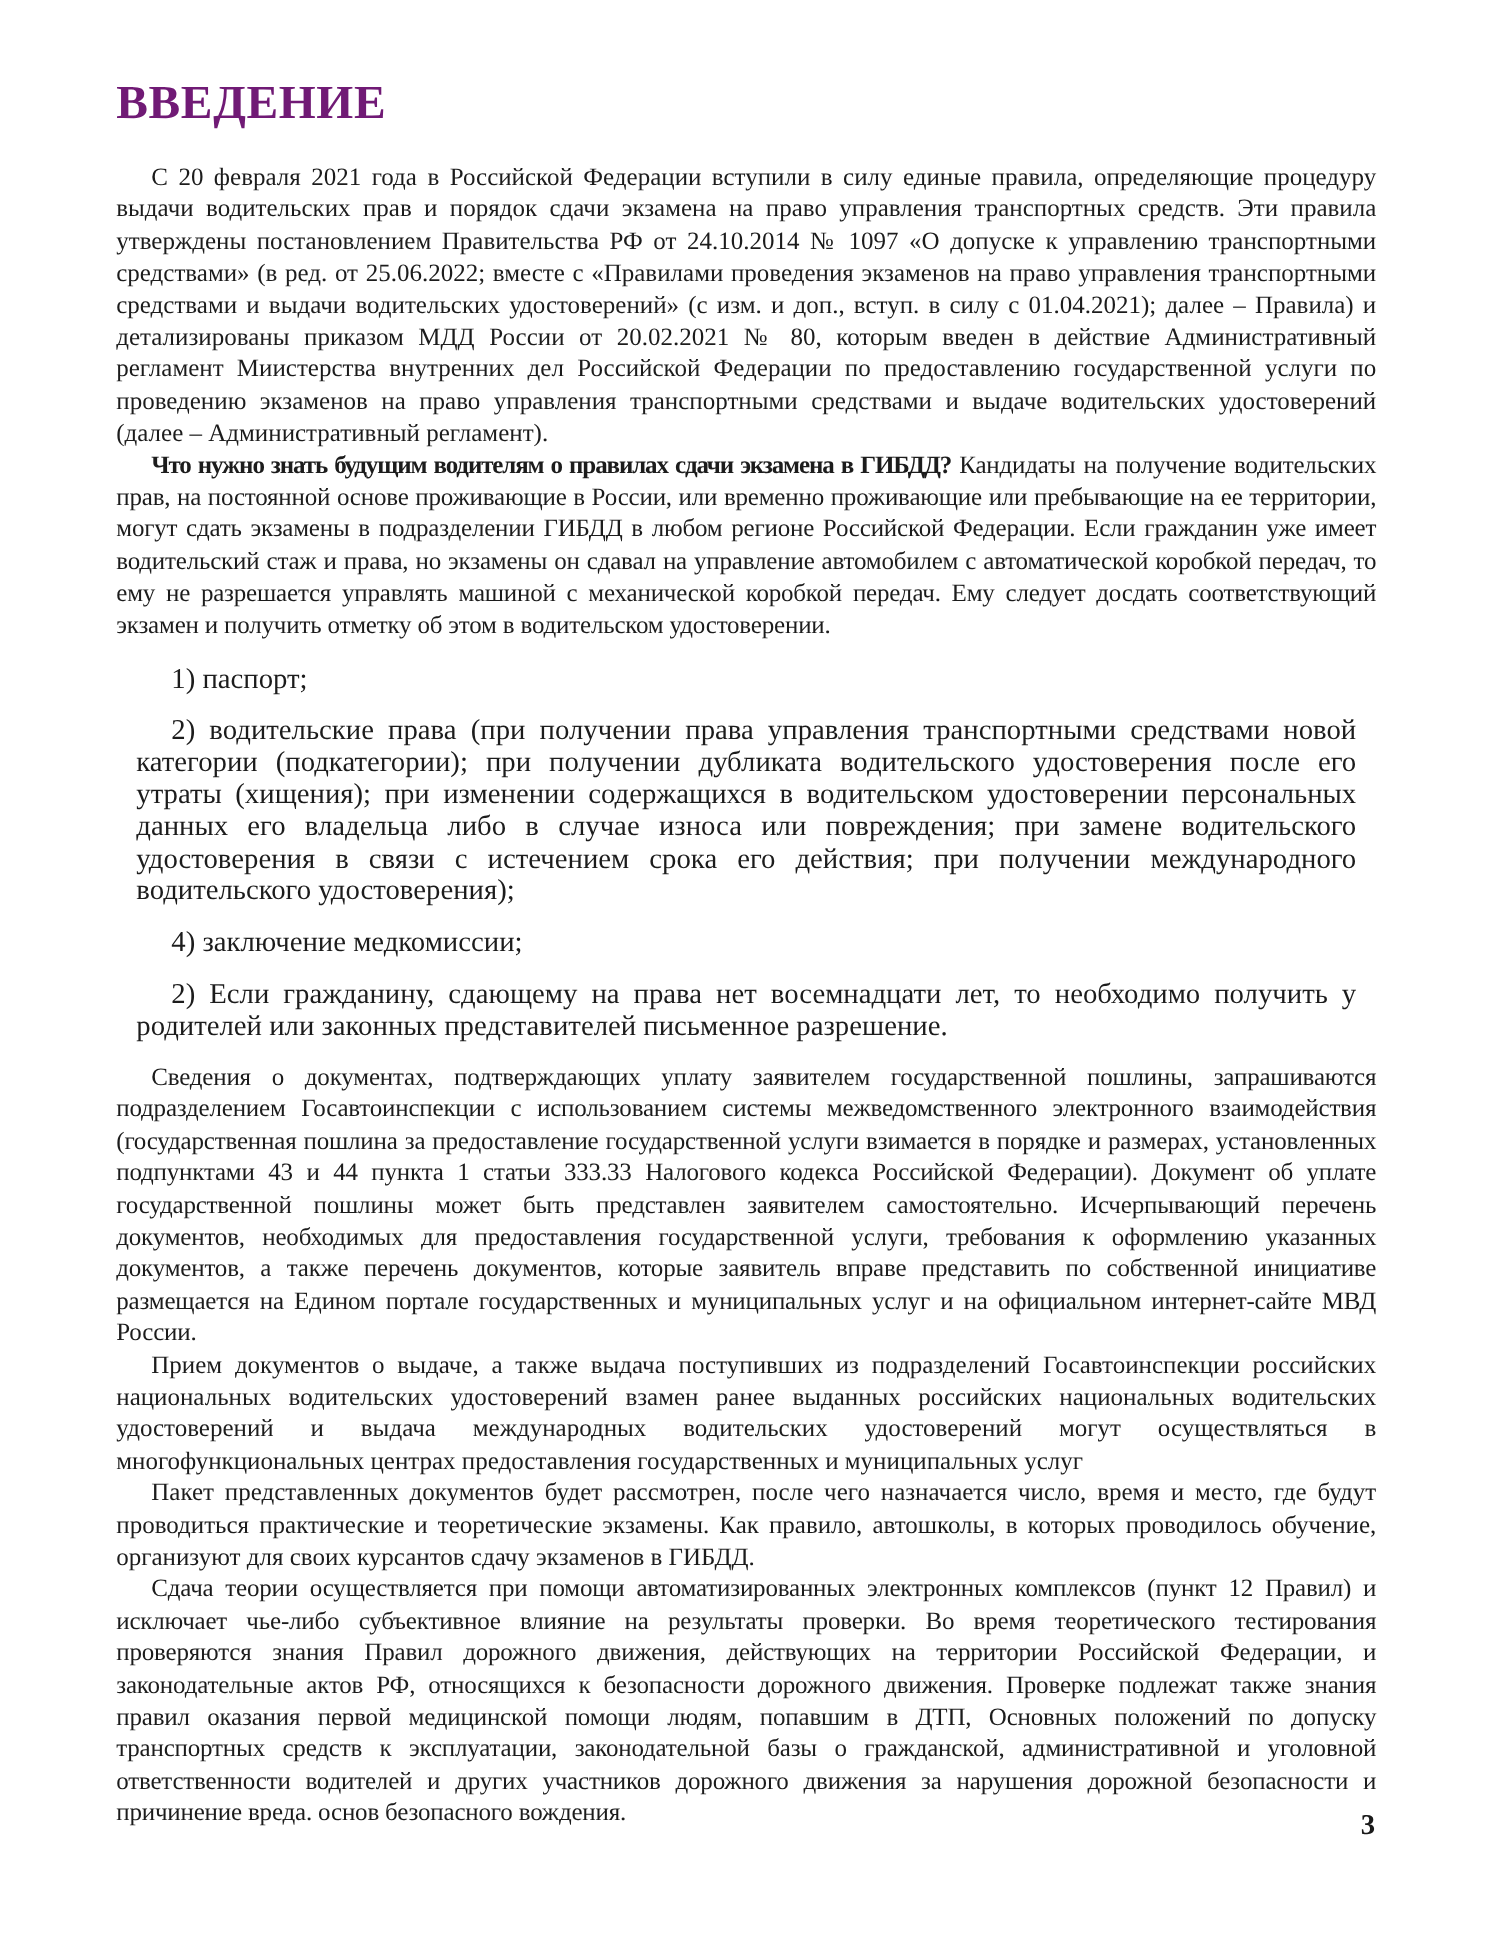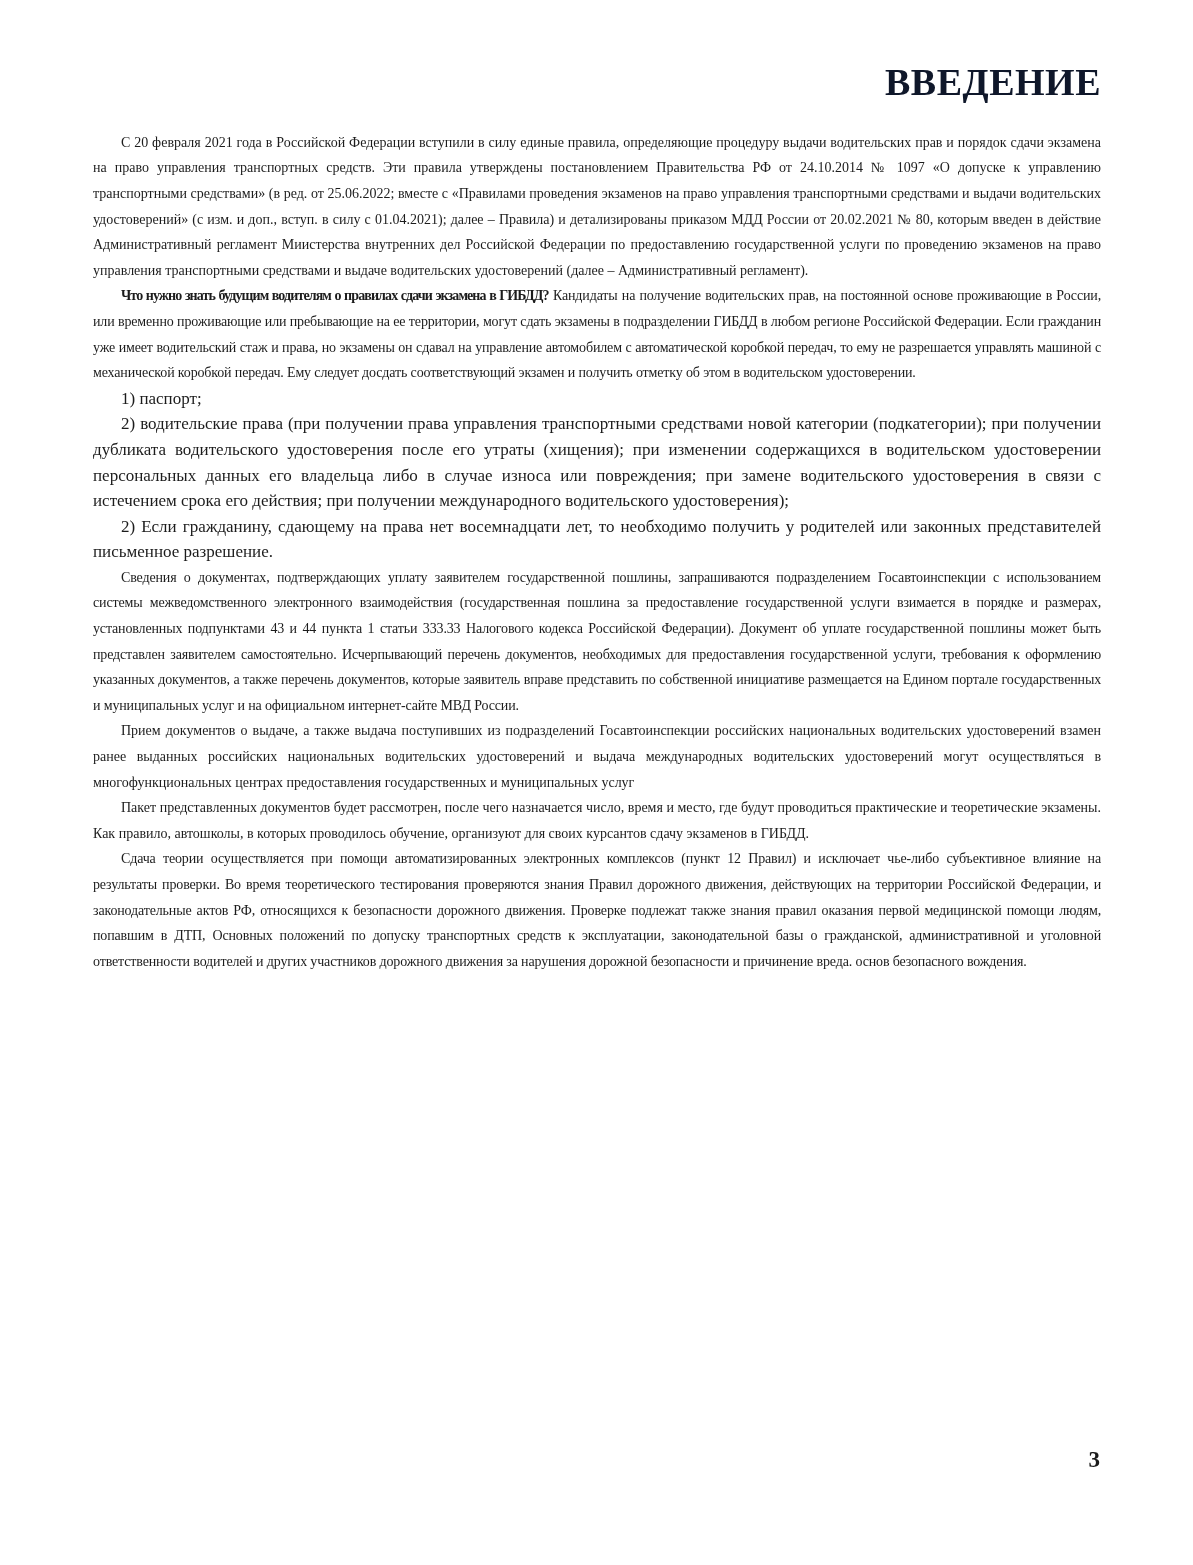--- a/index.html
+++ b/index.html
@@ -21,43 +21,43 @@
   }
   .content {
     position: absolute;
     left: 93px;
     top: 62px;
     width: 1008px;
   }
   .doc-title {
     font-size: 38px;
     font-weight: bold;
-    text-align: right;
+    text-align: left;
     letter-spacing: 0.5px;
     margin: 0 0 26px 0;
     line-height: 1.1;
-    color: #0f172a;
+    color: #701a75;
   }
   p.body-par {
     margin: 0;
-    font-size: 14px;
+    font-size: 20px;
     line-height: 25.6px;
     text-align: justify;
     text-justify: inter-word;
     text-indent: 28px;
     hyphens: none;
     color: #1c1c1c;
   }
   p.body-par.tight {
     
     letter-spacing: -0.15px;
   }
   p.list-item {
-    margin: 0;
-    font-size: 17px;
+    margin: 16px;
+    font-size: 23px;
     line-height: 25.6px;
     text-align: justify;
     text-indent: 28px;
     color: #1c1c1c;
   }
   .lead-in {
     font-weight: bold;
     letter-spacing: -0.9px;
   }
   .page-number {
@@ -85,20 +85,21 @@
     <p class="body-par">С 20 февраля 2021 года  в Российской Федерации вступили в силу единые правила, определяющие процедуру выдачи водительских прав и порядок сдачи экзамена на право управления транспортных средств. Эти правила утверждены постановлением Правительства РФ от 24.10.2014 № 1097 «О допуске к управлению транспортными средствами» (в ред. от 25.06.2022; вместе с «Правилами проведения экзаменов на право управления транспортными средствами и выдачи водительских удостоверений» (с изм. и доп., вступ. в силу с 01.04.2021); далее – Правила) и детализированы приказом МДД России  от 20.02.2021 № 80, которым введен в действие Административный регламент Миистерства внутренних дел Российской Федерации по предоставлению государственной услуги по проведению экзаменов на право управления транспортными средствами и выдаче водительских удостоверений (далее – Административный регламент).</p>
 
     <p class="body-par tight no-justify-last"><span class="lead-in">Что нужно знать будущим водителям о правилах сдачи экзамена в ГИБДД?</span><span> Кандидаты на получение водительских прав, на постоянной основе проживающие в России, или временно проживающие или пребывающие на ее территории, могут сдать экзамены в подразделении ГИБДД в любом регионе Российской Федерации. Если гражданин уже имеет водительский стаж и права, но экзамены он сдавал на управление автомобилем с автоматической коробкой передач, то ему не разрешается управлять машиной с механической коробкой передач. Ему следует досдать соответствующий экзамен и получить отметку об этом в водительском удостоверении.</span></p>
 
 
     <p class="list-item no-justify-last">1) паспорт;</p>
 
     <p class="list-item no-justify-last">2) водительские права (при получении права управления транспортными средствами новой категории (подкатегории); при получении дубликата водительского удостоверения после его утраты (хищения); при изменении содержащихся в водительском удостоверении персональных данных его владельца либо в случае износа или повреждения; при замене водительского удостоверения в связи с истечением срока его действия; при получении международного водительского удостоверения);</p>
 
 
+    <p class="list-item no-justify-last">4) заключение медкомиссии;</p>
 
 
     <p class="list-item no-justify-last">2) Если гражданину, сдающему на права нет восемнадцати лет, то необходимо получить у родителей или законных представителей письменное разрешение.</p>
 
     <p class="body-par tight no-justify-last">Сведения о документах, подтверждающих уплату заявителем государственной пошлины, запрашиваются подразделением Госавтоинспекции с использованием системы межведомственного электронного взаимодействия (государственная пошлина за предоставление государственной услуги взимается в порядке и размерах, установленных подпунктами 43 и 44 пункта 1 статьи 333.33 Налогового кодекса Российской Федерации). Документ об уплате государственной пошлины может быть представлен заявителем самостоятельно. Исчерпывающий перечень документов, необходимых для предоставления государственной услуги, требования к оформлению указанных документов, а также перечень документов, которые заявитель вправе представить по собственной инициативе размещается на Едином портале государственных и муниципальных услуг и на официальном интернет-сайте МВД России.</p>
 
     <p class="body-par no-justify-last">Прием документов о выдаче, а также выдача поступивших из подразделений Госавтоинспекции российских национальных водительских удостоверений взамен ранее выданных российских национальных водительских удостоверений и выдача международных водительских удостоверений могут осуществляться в многофункциональных центрах предоставления государственных и муниципальных услуг</p>
 
     <p class="body-par no-justify-last">Пакет представленных документов будет рассмотрен, после чего назначается число, время и место, где будут проводиться практические и теоретические экзамены. Как правило, автошколы, в которых проводилось обучение, организуют для своих курсантов сдачу экзаменов в ГИБДД.</p>
 

